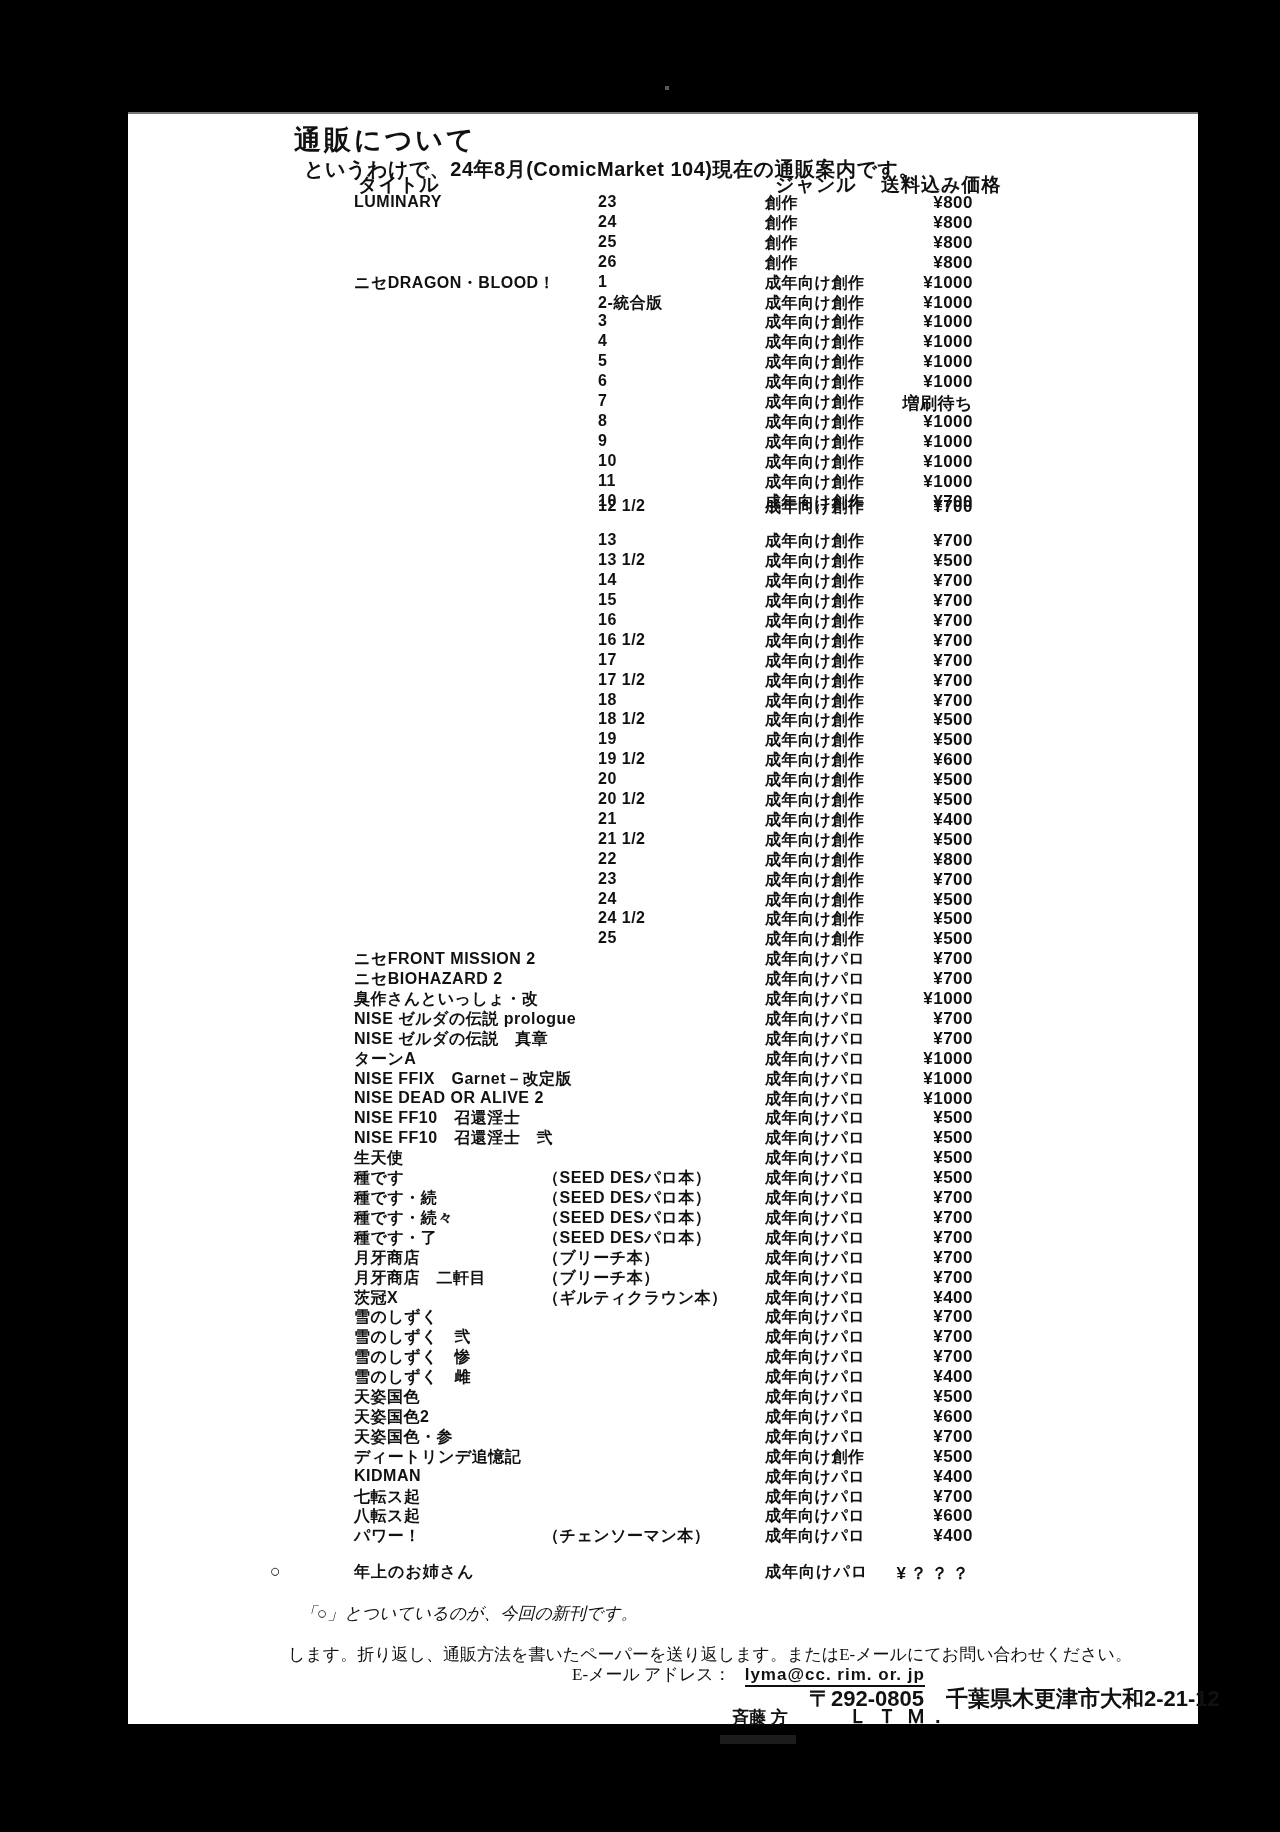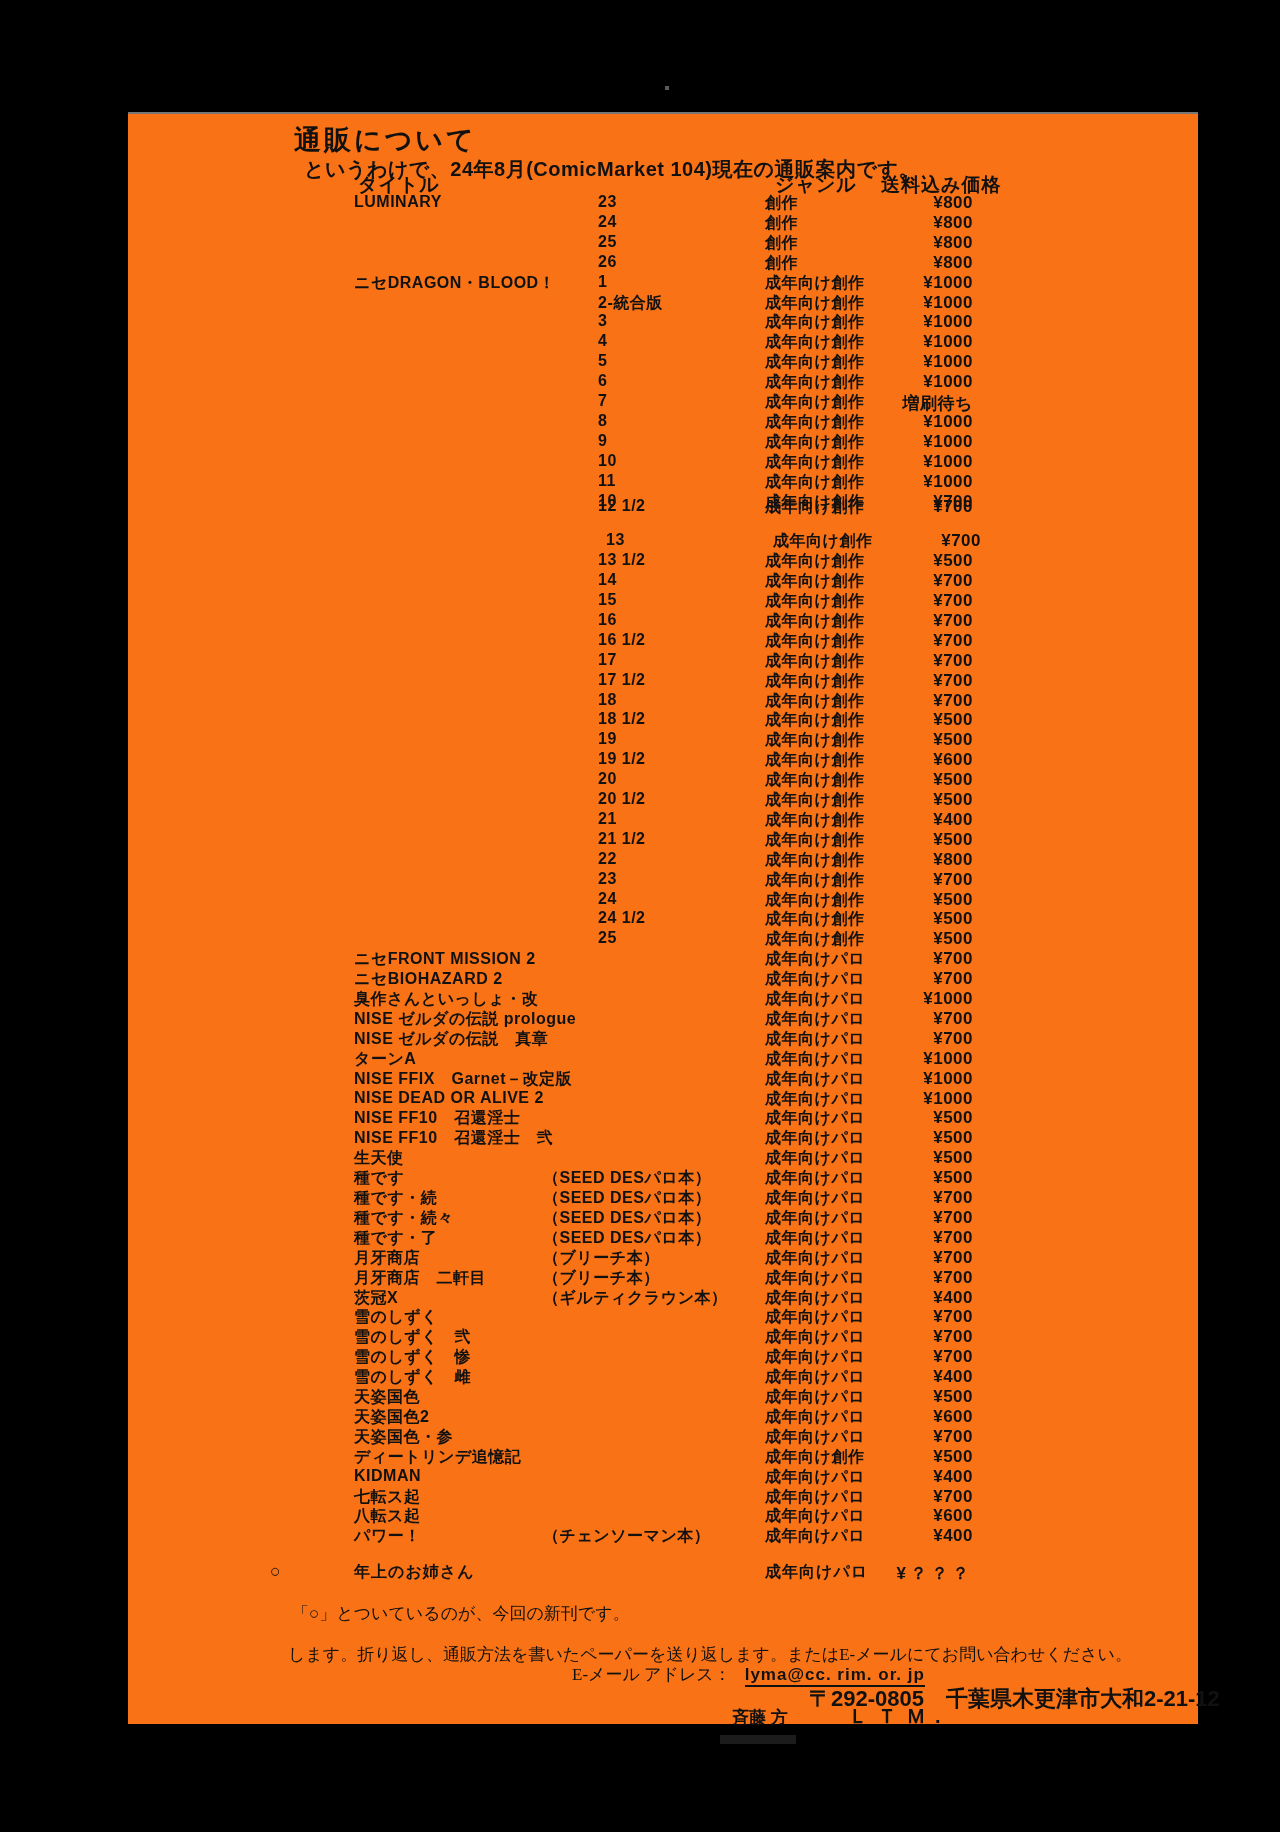--- a/index.html
+++ b/index.html
@@ -1,19 +1,19 @@
 <!DOCTYPE html>
 <html><head>
 <meta charset="utf-8">
 <style>
   html,body{margin:0;padding:0;background:#000;}
   .stage{position:relative;width:1280px;height:1832px;background:#000;overflow:hidden;
          font-family:"Liberation Sans","DejaVu Sans",sans-serif;color:#111;}
   .page{position:absolute;left:128px;top:112px;width:1070px;height:1610px;
-        background:#f97316;border-top:2px solid #777;}
+        background:#ffffff;border-top:2px solid #777;}
   .speck{position:absolute;left:665px;top:86px;width:4px;height:4px;background:#5a5a5a;}
   .scan-smudge{position:absolute;left:720px;top:1735px;width:76px;height:9px;background:#1c1c1c;}
 
   .ttl{position:absolute;left:166px;top:8px;font-size:27px;font-weight:700;letter-spacing:3px;}
   .intro{position:absolute;left:176px;top:42px;font-size:20px;font-weight:600;letter-spacing:0.5px;}
 
   .th{position:absolute;top:58px;font-size:19px;font-weight:700;letter-spacing:1px;}
   .th-title{left:230px;}
   .th-genre{left:647px;}
   .th-price{left:753px;}
@@ -29,21 +29,21 @@
 
   .new-row{position:absolute;left:0;top:1448px;width:1070px;height:22px;font-size:16px;font-weight:700;}
   .new-row span{position:absolute;white-space:nowrap;}
   .nr-mark{left:142px;top:-1px;font-size:18px;font-weight:400;}
   .nr-title{left:226px;letter-spacing:1px;}
   .nr-genre{left:637px;letter-spacing:1px;}
   .nr-price{left:645px;width:200px;text-align:right;font-size:17px;letter-spacing:4px;}
 
   .fnote{position:absolute;font-family:"Liberation Serif","DejaVu Serif",serif;font-size:17px;
          white-space:nowrap;letter-spacing:0px;}
-  .fn1{left:164px;top:1488px;}
+  .fn1{left:172px;top:1488px;font-style:italic;}
   .fn2{left:176px;top:1509px;}
   .fn3{left:160px;top:1529px;}
   .email-line{position:absolute;left:444px;top:1549px;font-family:"Liberation Serif","DejaVu Serif",serif;
               font-size:17px;white-space:nowrap;}
   .email-addr{font-family:"Liberation Sans","DejaVu Sans",sans-serif;font-weight:700;
               border-bottom:2px solid #111;padding-bottom:1px;margin-left:14px;letter-spacing:1px;}
   .postal{position:absolute;left:636px;top:1570px;font-size:22px;font-weight:700;white-space:nowrap;margin-left:45px;}
   .careof{position:absolute;left:604px;top:1592px;font-size:17px;font-weight:700;white-space:nowrap;}
   .circle{position:absolute;left:720px;top:1589px;font-size:20px;font-weight:700;letter-spacing:9px;white-space:nowrap;}
 </style>
@@ -143,21 +143,21 @@
         <div class="row" style="top: 298.5px;">
           <span class="c-vol">10</span>
           <span class="c-genre">成年向け創作</span>
           <span class="c-price">¥700</span>
         </div>
         <div class="row" style="top: 304px;">
           <span class="c-vol">12 1/2</span>
           <span class="c-genre">成年向け創作</span>
           <span class="c-price">¥700</span>
         </div>
-        <div class="row" style="top: 338.3px; margin-left: 8px;">
+        <div class="row" style="top: 338.3px;">
           <span class="c-vol">13</span>
           <span class="c-genre">成年向け創作</span>
           <span class="c-price">¥700</span>
         </div>
         <div class="row" style="top: 358.2px;">
           <span class="c-vol">13 1/2</span>
           <span class="c-genre">成年向け創作</span>
           <span class="c-price">¥500</span>
         </div>
         <div class="row" style="top: 378.1px;">

